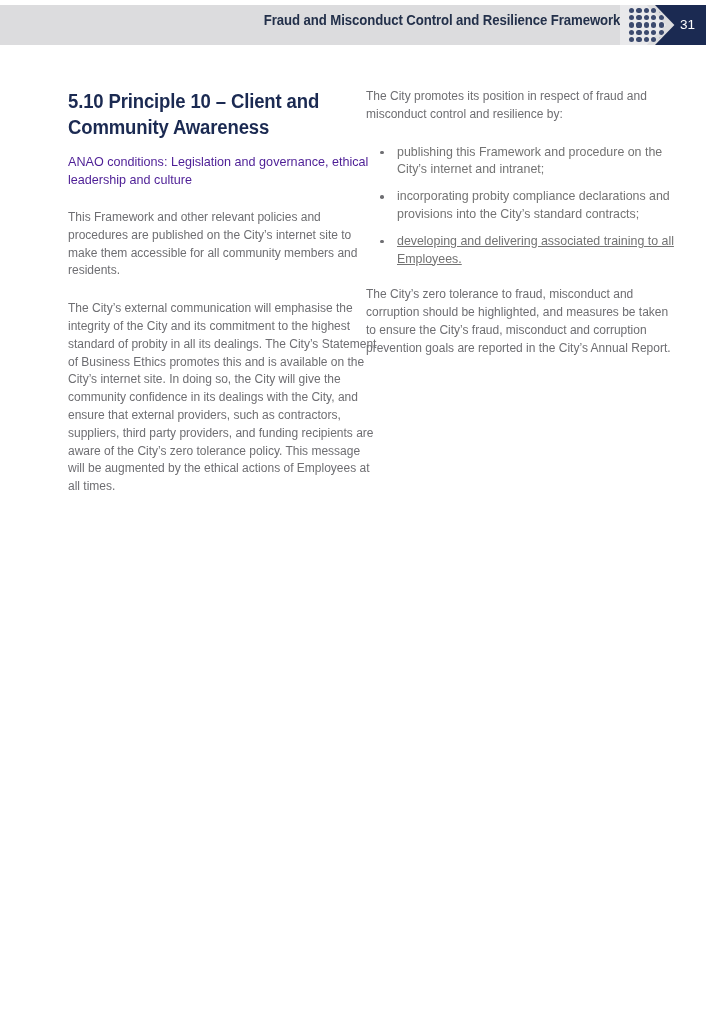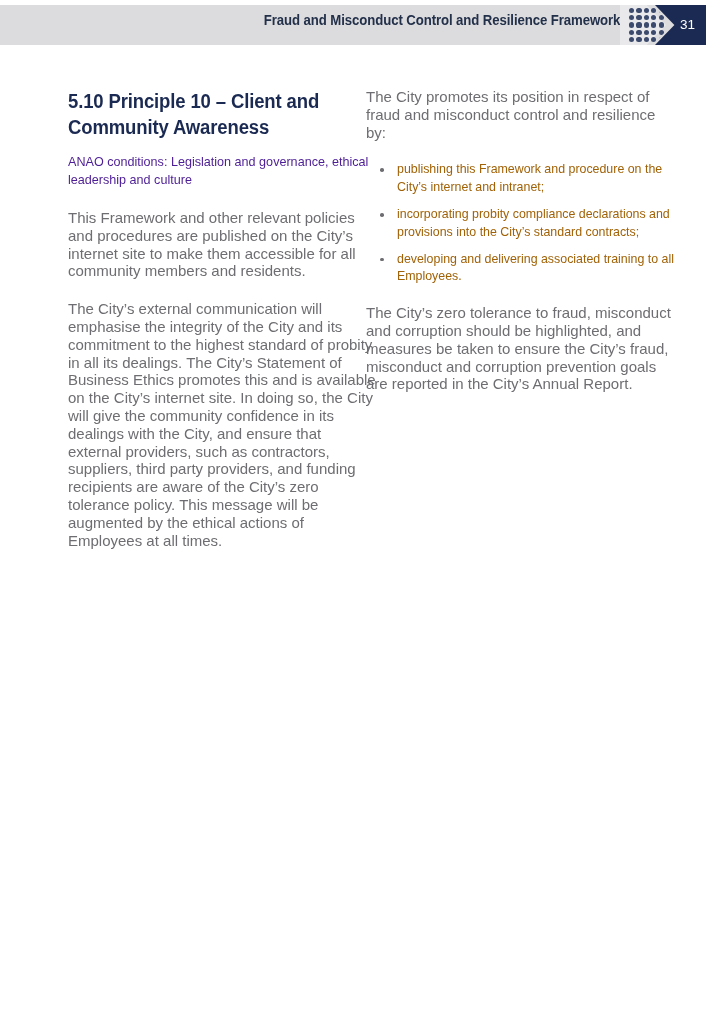--- a/index.html
+++ b/index.html
@@ -133,40 +133,40 @@
 
   .subheading {
     margin: 0 0 20px 0;
     font-size: 12.6px;
     line-height: 17.5px;
     color: #4c1d95;
   }
 
   .body-text {
     margin: 0 0 20px 0;
-    font-size: 15px;
+    font-size: 12px;
     line-height: 17.8px;
     color: #6e6e72;
   }
   .body-text:last-child { margin-bottom: 0; }
 
   .bullet-list {
     margin: 10px 0 18px 0;
     padding: 0;
     list-style: none;
   }
   .bullet-list li {
     position: relative;
     padding-left: 31px;
     margin-bottom: 9px;
     font-size: 12.4px;
     line-height: 17.8px;
-    color: #a16207;
-  }
-  .bullet-list li:last-child { margin-bottom: 0; }
+    color: #737373;
+  }
+  .bullet-list li:last-child { margin-bottom: 0; text-decoration: underline; }
   .bullet-list li .bullet-dot {
     position: absolute;
     left: 14px;
     top: 7px;
     width: 3.6px;
     height: 3.6px;
     border-radius: 50%;
     background: #6e6e72;
   }
 </style>

